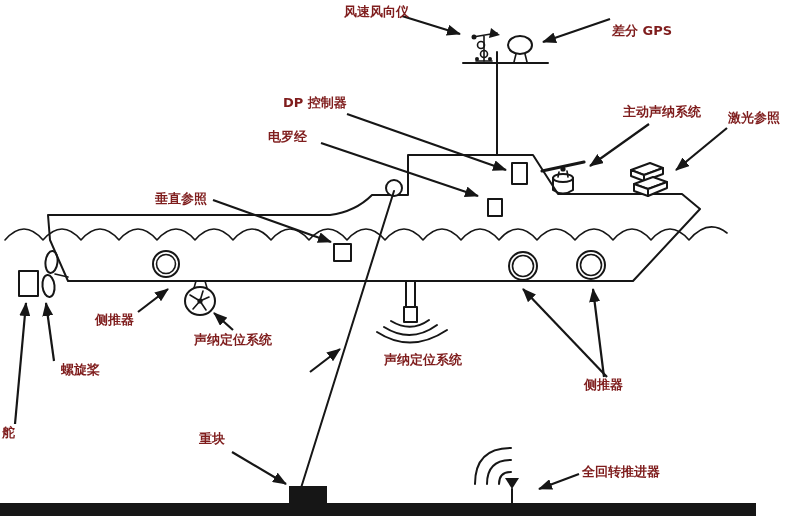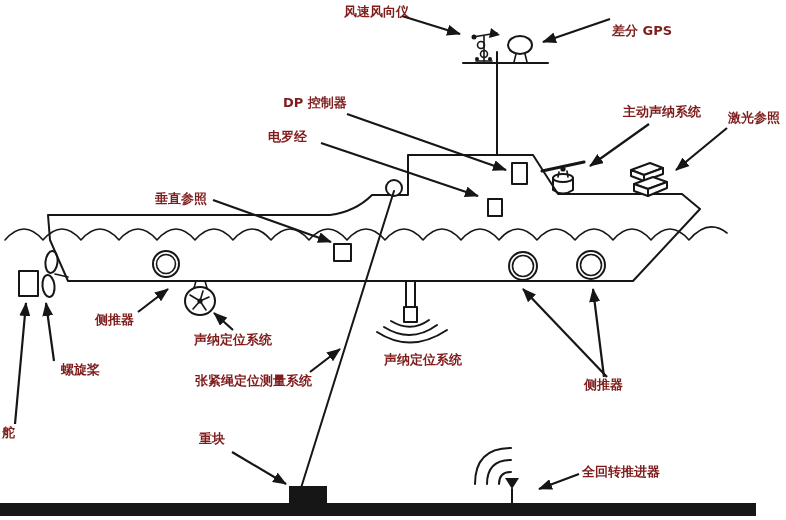--- a/index.html
+++ b/index.html
@@ -177,19 +177,18 @@
   <div class="lbl" style="left:612px;top:24px">差分 GPS</div>
   <div class="lbl" style="left:283px;top:96px">DP 控制器</div>
   <div class="lbl" style="left:268px;top:130px">电罗经</div>
   <div class="lbl" style="left:623px;top:105px">主动声纳系统</div>
   <div class="lbl" style="left:728px;top:111px">激光参照</div>
   <div class="lbl" style="left:155px;top:192px">垂直参照</div>
   <div class="lbl" style="left:95px;top:313px">侧推器</div>
   <div class="lbl" style="left:194px;top:333px">声纳定位系统</div>
   <div class="lbl" style="left:61px;top:363px">螺旋桨</div>
   <div class="lbl" style="left:2px;top:426px">舵</div>
-  <div class="lbl" style="left:195px;top:374px">张紧绳定位测量系统</div>
   <div class="lbl" style="left:384px;top:353px">声纳定位系统</div>
   <div class="lbl" style="left:584px;top:378px">侧推器</div>
   <div class="lbl" style="left:199px;top:432px">重块</div>
   <div class="lbl" style="left:582px;top:465px">全回转推进器</div>
 
 </div>
 
 </body></html>

